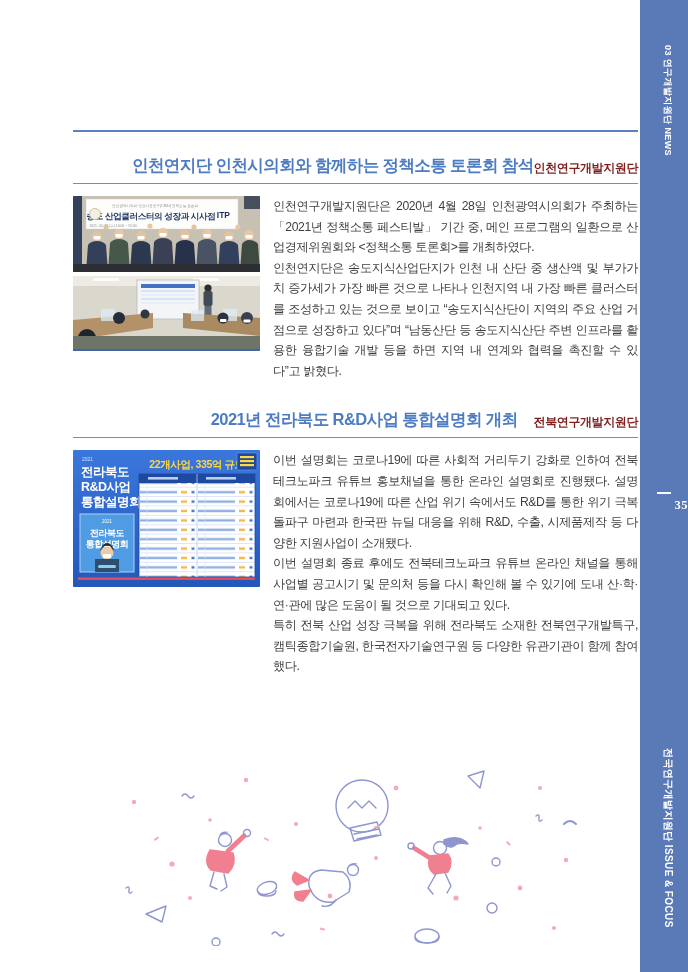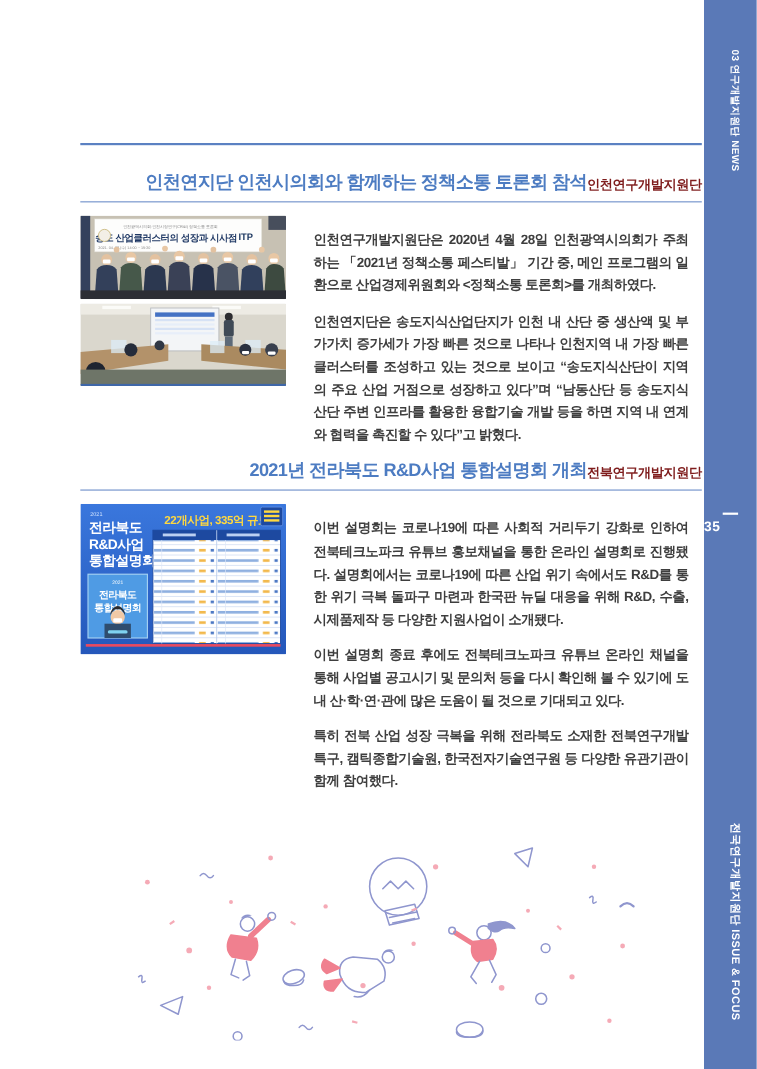--- a/index.html
+++ b/index.html
@@ -5,37 +5,37 @@
   html,body{margin:0;padding:0;}
   body{
     width:688px;height:972px;background:#ffffff;position:relative;overflow:hidden;
     font-family:"Liberation Sans","DejaVu Sans",sans-serif;
   }
   
   .sidebar{position:absolute;right:0;top:0;width:48px;height:972px;background:#5a79b7;}
   .v-text{position:absolute;white-space:nowrap;color:#ffffff;transform:rotate(90deg);transform-origin:0 0;font-weight:bold;letter-spacing:.4px;}
   .v-top{top:45px;left:34px;font-size:9px;}
   .v-bottom{top:748px;left:34.5px;font-size:10px;}
-  .pagenum{position:absolute;top:466px;left:0;width:48px;text-align:left;color:#fff;}
+  .pagenum{position:absolute;top:492px;left:0;width:48px;text-align:right;color:#fff;font-family:Liberation Serif, serif;}
   .pagenum .dash{width:14px;height:2px;background:#fff;margin:0 auto 4px auto;}
   .pagenum .num{font-size:12.5px;font-weight:bold;letter-spacing:.5px;}
   
   .content{position:absolute;left:73px;top:0;width:565px;}
   .top-rule{margin-top:130px;height:0;border-top:2.4px solid #5b81c2;}
   .article-header{display:flex;justify-content:flex-end;align-items:flex-end;border-bottom:1.8px solid #6d8ec9;padding-bottom:6px;}
   .article-title{font-size:16.5px;font-weight:bold;color:#4d7cc2;letter-spacing:-0.6px;}
   .article-tag{font-size:12px;font-weight:bold;color:#7f1d1d;letter-spacing:-0.4px;}
   .a1-header{margin-top:23px;}
-  .a2-header{}
+  .a2-header{margin-top:28px;gap:16px;}
   .article-body{display:flex;align-items:flex-start;margin-top:12px;}
   .media-col{flex:0 0 187px;width:187px;}
   .photo{width:187px;overflow:hidden;border-radius:1px;line-height:0;}
   .photo + .photo{margin-top:4px;}
   .text-col{flex:1;margin-left:13px;font-size:12.2px;line-height:20.6px;color:#3e3e3e;text-align:justify;letter-spacing:-0.4px;word-break:break-all;}
-  .text-col p{margin:12px;font-weight:bold;}
+  .text-col p{margin:0;}
   
   .illustration{position:absolute;left:124px;top:768px;width:460px;height:178px;line-height:0;}
 </style>
 </head>
 <body>
 
 <div class="content">
 
   <div class="top-rule"></div>
 

